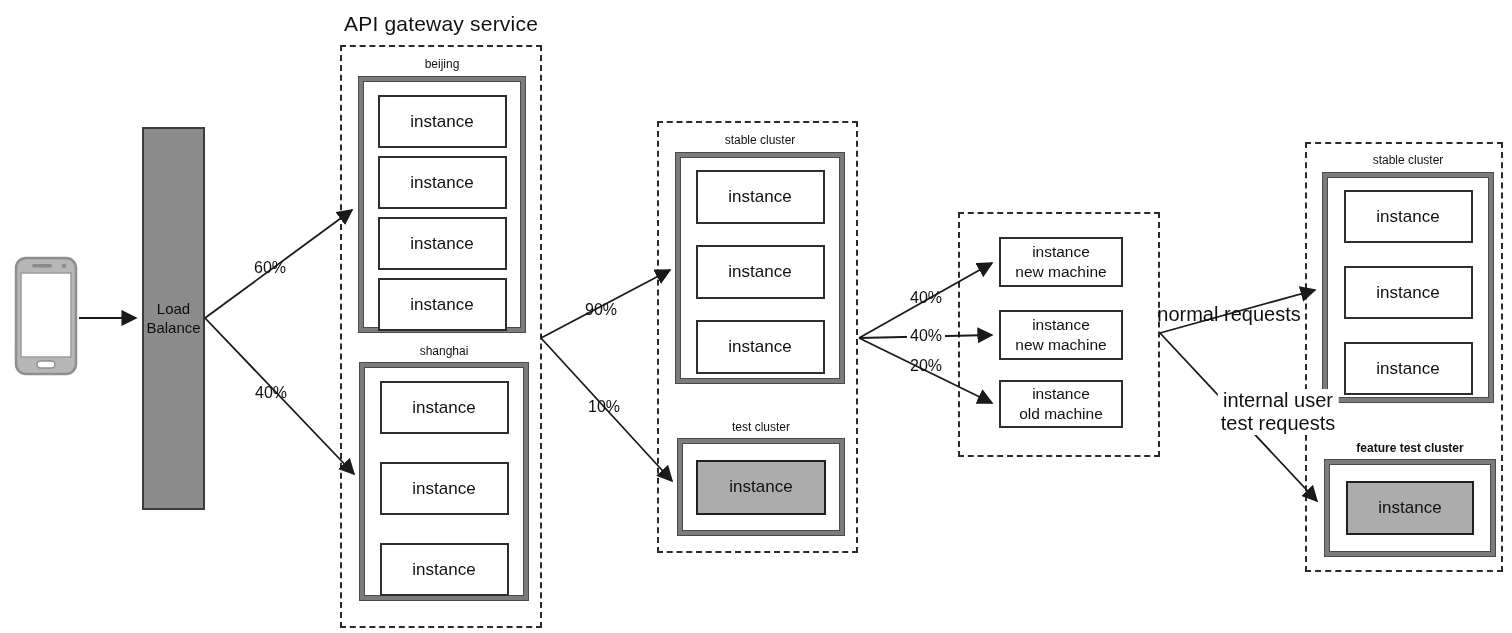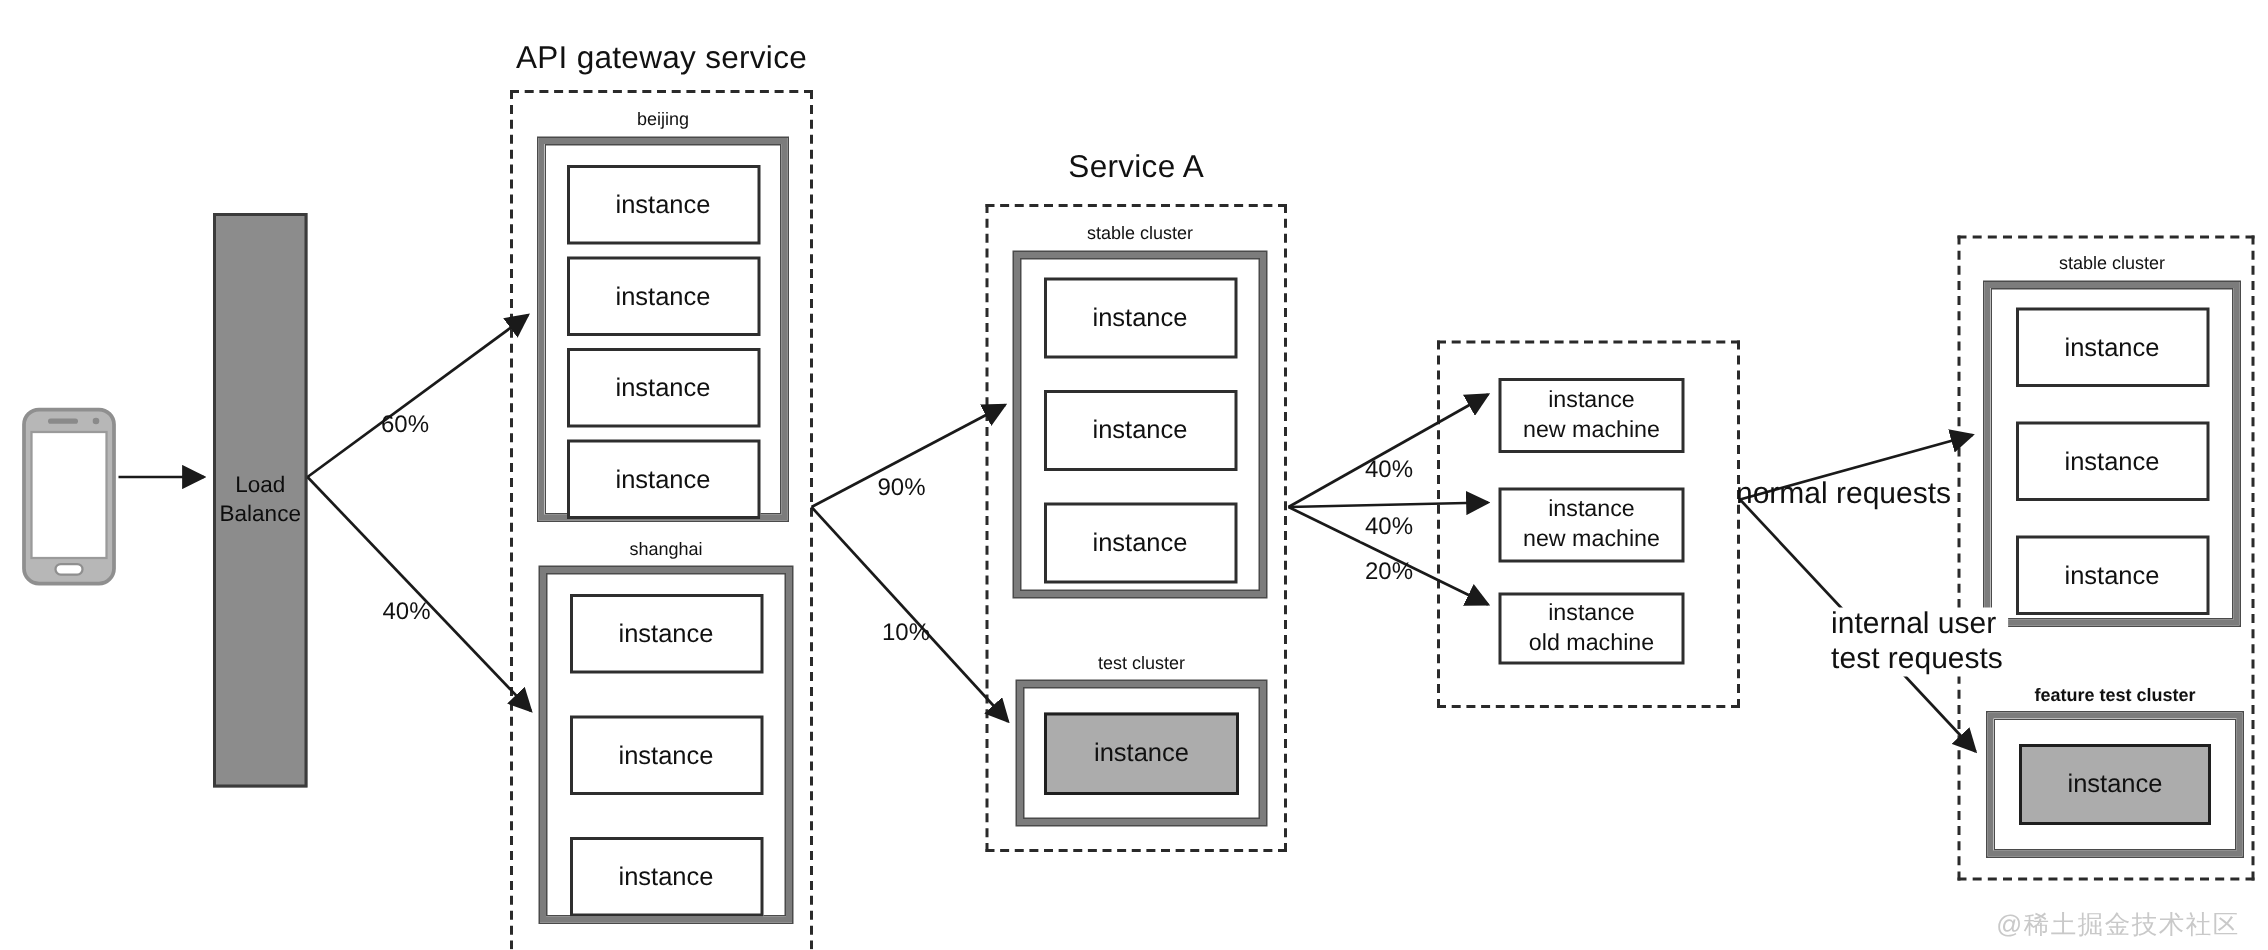--- a/index.html
+++ b/index.html
@@ -1,20 +1,20 @@
 <!DOCTYPE html>
 <html><head>
 <meta charset="utf-8">
 <style>
   html,body{margin:0;padding:0;background:#ffffff;}
   #canvas{
     position:relative;width:1512px;height:633px;background:#ffffff;overflow:hidden;
     font-family:"Liberation Sans", sans-serif;color:#111;
   }
-  .abs{position:absolute;box-sizing:border-box;margin-top:15px;}
+  .abs{position:absolute;box-sizing:border-box;}
   .ctr{text-align:center;}
   .pre{white-space:pre-line;}
 
   .svc-title{font-size:21px;letter-spacing:.2px;}
   .sub-label{font-size:12px;}
   .dashed{border:2px dashed #2a2a2a;background:transparent;}
 
   .cluster{
     background:#ffffff;
     border:4px solid #7c7c7c;
@@ -33,21 +33,21 @@
     display:flex;align-items:center;justify-content:center;
     font-size:15px;line-height:1.25;text-align:center;color:#0d0d0d;
   }
   .b-node{
     background:#ffffff;border:2px solid #2e2e2e;
     display:flex;align-items:center;justify-content:center;
     font-size:15.5px;line-height:1.3;text-align:center;
   }
   .edge-label{
     position:absolute;transform:translate(-50%,-50%);
-    font-size:16px;z-index:6;line-height:1.15;margin-top:16px;
+    font-size:16px;z-index:6;line-height:1.15;text-align:center;
   }
   .edge-label.small{font-size:20px;}
   .edge-label.bg{background:#ffffff;padding:0 3px;}
   #wires{position:absolute;left:0;top:0;z-index:5;pointer-events:none;}
   .watermark{font-size:17px;color:#c9c9c9;letter-spacing:1px;}
 </style>
 </head>
 <body>
 
 <div id="canvas">
@@ -92,21 +92,20 @@
         <span>instance</span>
       </div>
     <div class="instance" style="width:125px;height:49px;">
         <span>instance</span>
       </div>
     <div class="instance" style="width:125px;height:49px;">
         <span>instance</span>
       </div>
   </div>
 
-  <div class="abs ctr svc-title" style="left:657px;top:85px;width:201px;">Service A</div>
   <div class="abs dashed" style="left:657px;top:121px;width:201px;height:432px;"></div>
 
   <div class="abs ctr sub-label" style="left:676px;top:133px;width:168px;">stable cluster</div>
   <div class="abs cluster" style="left:676px;top:153px;width:168px;height:230px;padding:13px 0;gap:21px;">
     <div class="instance" style="width:125px;height:50px;">
         <span>instance</span>
       </div>
     <div class="instance" style="width:125px;height:50px;">
         <span>instance</span>
       </div>
@@ -176,14 +175,13 @@
   <div class="edge-label" style="left:271px;top:393px;">40%</div>
   <div class="edge-label" style="left:601px;top:310px;">90%</div>
   <div class="edge-label" style="left:604px;top:407px;">10%</div>
   <div class="edge-label" style="left:926px;top:298px;">40%</div>
   <div class="edge-label bg" style="left:926px;top:336px;">40%</div>
   <div class="edge-label" style="left:926px;top:366px;">20%</div>
   <div class="edge-label small" style="left:1229px;top:314px;">normal requests</div>
   <div class="edge-label small bg pre" style="left:1278px;top:412px;">internal user
 test requests</div>
 
-  <div class="abs ctr watermark" style="left:1320px;top:590px;width:184px;">@稀土掘金技术社区</div>
 </div>
 
 </body></html>

